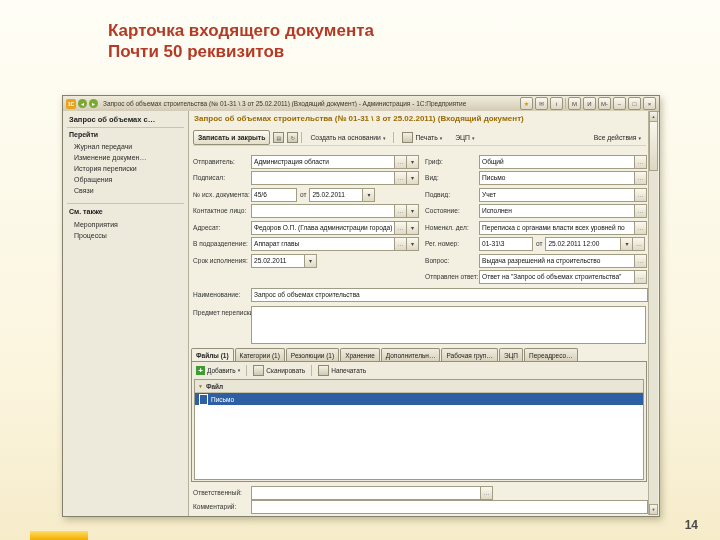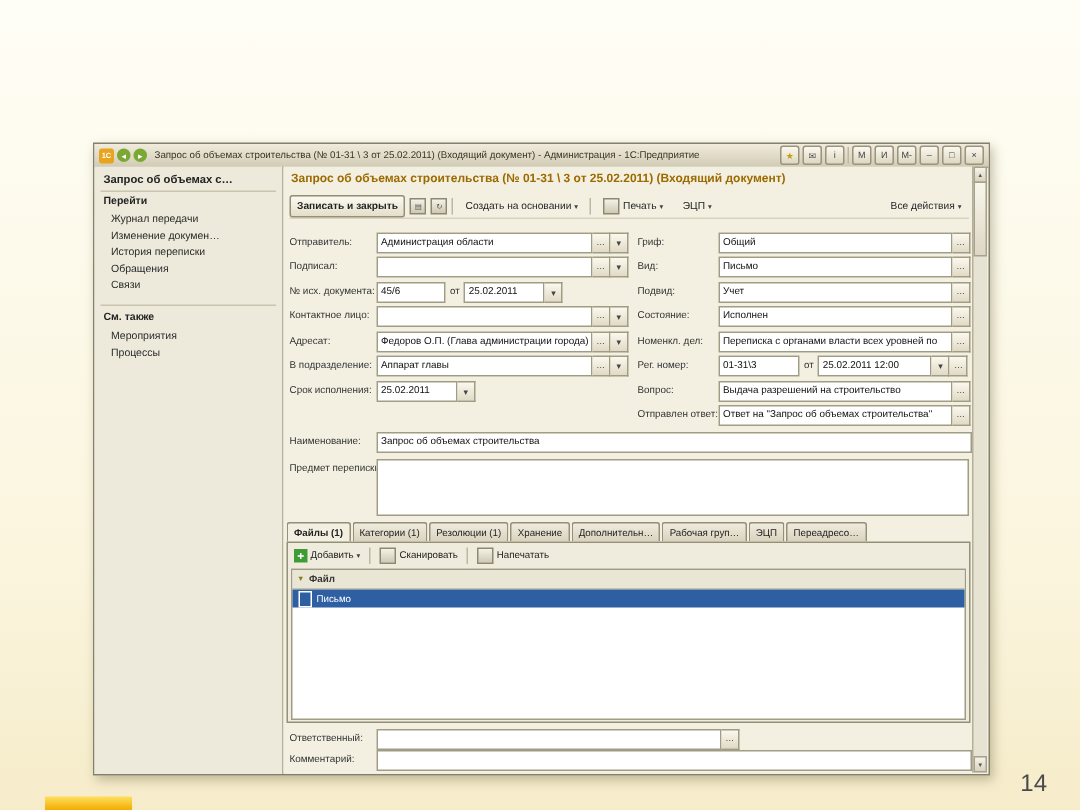--- a/index.html
+++ b/index.html
@@ -4,21 +4,21 @@
 <style>
   html,body{margin:0;padding:0;}
   body{width:720px;height:540px;font-family:"Liberation Sans",sans-serif;}
   .slide{position:relative;width:720px;height:540px;overflow:hidden;
     background:linear-gradient(180deg,#fffef6 0%,#fbf5de 70%,#f6ecca 100%);}
   
   .logo{position:absolute;left:14px;top:2px;color:#d6331e;font-weight:bold;font-style:italic;
     font-size:38px;letter-spacing:-3px;line-height:44px;}
   .logo-reg{font-size:9px;vertical-align:top;font-style:normal;letter-spacing:0;}
   .slide-title{position:absolute;left:108px;top:20px;font-size:17px;font-weight:bold;color:#b53a26;line-height:21px;}
-  .page-number{position:absolute;right:22px;bottom:8px;font-size:16px;font-weight:normal;color:#4a4a4a;}
+  .page-number{position:absolute;right:22px;bottom:8px;font-size:12px;font-weight:bold;color:#4a4a4a;}
   .footer-accent{position:absolute;left:30px;bottom:0;width:58px;height:9px;
     background:linear-gradient(#ffdf5e,#f2ac00);}
   
   .window{position:absolute;left:62px;top:95px;width:596px;height:420px;background:#f2efe2;
     border:1px solid #84806e;box-shadow:2px 3px 7px rgba(90,80,40,.35);font-size:7px;color:#1f1f1f;}
   .titlebar{position:absolute;left:0;top:0;right:0;height:15px;
     background:linear-gradient(#f0ebdc,#d2ccb6);border-bottom:1px solid #a49e8a;
     display:flex;align-items:center;padding:0 3px;gap:2px;}
   .tb-ic{width:10px;height:10px;border-radius:2px;display:flex;align-items:center;justify-content:center;
     font-size:6px;flex:0 0 auto;}
@@ -88,20 +88,22 @@
     justify-content:center;color:#555;}
   .vs-thumb{position:absolute;left:0;right:0;top:10px;height:48px;border:1px solid #a8a28c;
     background:linear-gradient(#f9f6ec,#ddd7c2);}
 </style>
 </head>
 <body>
 
 <div class="slide">
 
   <div class="slide-title">
+    <div>Карточка входящего документа</div>
+    <div>Почти 50 реквизитов</div>
   </div>
   <div class="page-number">14</div>
   <div class="footer-accent"></div>
 
   <div class="window">
 
     <div class="titlebar">
       <span class="tb-ic app">1С</span>
       <span class="tb-ic nav">◂</span>
       <span class="tb-ic nav">▸</span>

